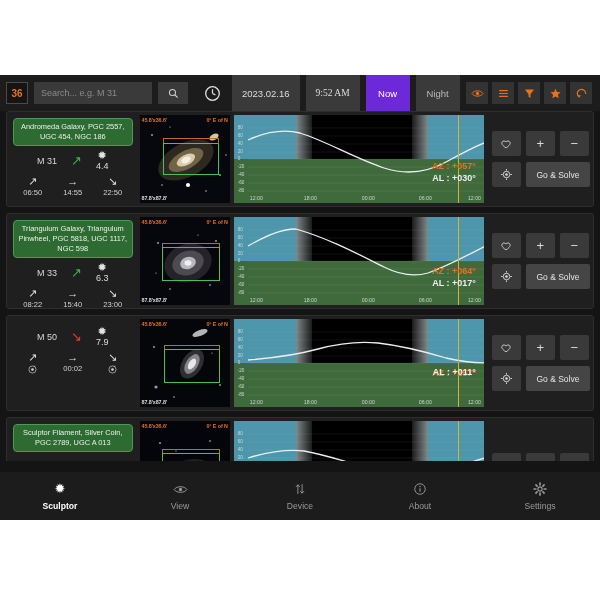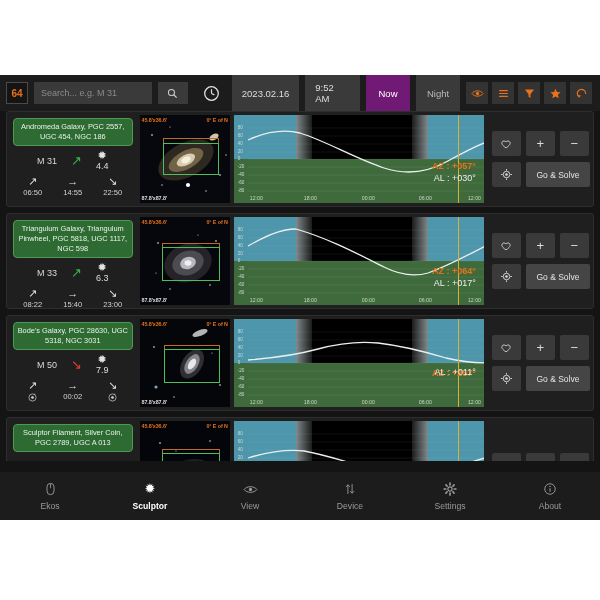--- a/index.html
+++ b/index.html
@@ -55,22 +55,22 @@
   }
   .pill {
     height: 38px;
     background: #3a3a3a;
     color: #dedede;
     font-size: 9.5px;
     display: flex; align-items: center; justify-content: center;
     padding: 0 10px;
   }
   .pill.date { min-width: 62px; }
-  .pill.time { min-width: 54px; }
-  .pill.now { background: #701a75; color: #fff; min-width: 44px; text-align: center; }
+  .pill.time { min-width: 54px; font-family: Liberation Serif, serif; }
+  .pill.now { background: #6d28d9; color: #fff; min-width: 44px; text-align: center; }
   .pill.night { min-width: 44px; color: #b9b9b9; }
   .orange-btns { margin-left: auto; display: flex; gap: 4px; padding-right: 2px; }
   .ob {
     width: 22px; height: 22px;
     background: #333;
     display: flex; align-items: center; justify-content: center;
     color: #e8711a;
   }
 
   
@@ -135,21 +135,21 @@
   .chart { width: 255px; height: 88px; position: relative; background: #000; overflow: hidden; }
   .chart .night { position: absolute; top: 0; bottom: 0; background: #000; }
   .chart .day { position: absolute; top: 0; bottom: 0; background: #4e96ac; }
   .chart .twi { position: absolute; top: 0; bottom: 0; }
   .chart .ground { position: absolute; left: 0; right: 0; background: #3f6b3c; }
   .chart svg { position: absolute; left: 0; top: 0; }
   .ylab { position: absolute; color: #cfd9d4; font-size: 4.6px; left: 4px; }
   .xlab { position: absolute; color: #cbd6c9; font-size: 5.2px; bottom: 2px; }
   .nowline { position: absolute; top: 0; bottom: 0; width: 1px; background: #d8b235; }
   .az { position: absolute; right: 8px; color: #e8711a; font-size: 9px; font-weight: bold; }
-  .al { position: absolute; right: 8px; color: #ededed; font-size: 9px; font-weight: normal; }
+  .al { position: absolute; right: 8px; color: #ededed; font-size: 9px; font-weight: bold; }
 
   
   .actions { width: 104px; height: 88px; display: flex; flex-direction: column; justify-content: center; gap: 6px; padding-left: 4px; }
   .arow { display: flex; gap: 5px; }
   .abtn {
     width: 29px; height: 25px;
     background: #3a3a3a;
     display: flex; align-items: center; justify-content: center;
     color: #dcdcdc; font-size: 13px;
     border-radius: 2px;
@@ -174,21 +174,21 @@
   .navlabel { color: #9a9a9a; font-size: 8.6px; }
   .navitem.active .navicon, .navitem.active .navlabel { color: #ffffff; }
   .navitem.active .navlabel { font-weight: bold; }
 </style>
 </head>
 <body>
 
 <div id="app">
 
   <div class="topbar">
-    <div class="count-badge">64</div>
+    <div class="count-badge">36</div>
     <input class="search-box" value="" placeholder="Search... e.g. M 31" style="">
     <div class="icon-btn">
       <svg width="11" height="11" viewBox="0 0 16 16">
         <circle cx="6.5" cy="6.5" r="4.4" fill="none" stroke="#cfcfcf" stroke-width="1.5"></circle>
         <line x1="9.8" y1="9.8" x2="14" y2="14" stroke="#cfcfcf" stroke-width="1.7"></line>
       </svg>
     </div>
     <div class="clock-wrap">
       <svg width="17" height="17" viewBox="0 0 20 20">
         <circle cx="10" cy="10" r="8" fill="none" stroke="#e2e2e2" stroke-width="1.5"></circle>
@@ -467,21 +467,20 @@
                 </g>
             </svg>
           </div>
           <div class="gsbtn">Go &amp; Solve</div>
         </div>
       </div>
     </div>
 
     <div class="row">
       <div class="info">
-        <div class="name-chip">Bode's Galaxy, PGC 28630, UGC 5318, NGC 3031</div>
         <div class="idrow">
           <span class="mid">M 50</span>
           <span class="trend down">↘</span>
           <span class="mag-wrap">
             <span class="mag-icon">✹</span>
             <span class="mag-val">7.9</span>
           </span>
         </div>
         <div class="timerow">
           <span class="tcell">
@@ -650,29 +649,20 @@
           </div>
           <div class="abtn">+</div>
           <div class="abtn">−</div>
         </div>
       </div>
     </div>
 
   </div>
 
   <div class="bottomnav">
-    <div class="navitem">
-      <span class="navicon">
-        <svg width="13" height="14" viewBox="0 0 16 20">
-          <rect x="3" y="2" width="10" height="16" rx="5" fill="none" stroke="#9a9a9a" stroke-width="1.3"></rect>
-          <line x1="8" y1="2.5" x2="8" y2="9" stroke="#9a9a9a" stroke-width="1.2"></line>
-        </svg>
-      </span>
-      <span class="navlabel">Ekos</span>
-    </div>
     <div class="navitem active">
       <span class="navicon">✹</span>
       <span class="navlabel">Sculptor</span>
     </div>
     <div class="navitem">
       <span class="navicon">
         <svg width="15" height="13" viewBox="0 0 20 16">
           <path d="M1.5 8 C5 3, 15 3, 18.5 8 C15 13, 5 13, 1.5 8 Z" fill="none" stroke="#9a9a9a" stroke-width="1.3"></path>
           <circle cx="10" cy="8" r="2.2" fill="#9a9a9a"></circle>
         </svg>
@@ -680,44 +670,44 @@
       <span class="navlabel">View</span>
     </div>
     <div class="navitem">
       <span class="navicon">
         <svg width="14" height="14" viewBox="0 0 20 20">
           <path d="M7 17 V4 M7 4 L4.2 7 M7 4 L9.8 7" stroke="#9a9a9a" stroke-width="1.3" fill="none"></path>
           <path d="M13 3 V16 M13 16 L10.2 13 M13 16 L15.8 13" stroke="#9a9a9a" stroke-width="1.3" fill="none"></path>
         </svg>
       </span>
       <span class="navlabel">Device</span>
+    </div>
+    <div class="navitem">
+      <span class="navicon">
+        <svg width="14" height="14" viewBox="0 0 20 20">
+          <circle cx="10" cy="10" r="7.5" fill="none" stroke="#9a9a9a" stroke-width="1.3"></circle>
+          <line x1="10" y1="9" x2="10" y2="14" stroke="#9a9a9a" stroke-width="1.5"></line>
+          <circle cx="10" cy="6.4" r="0.95" fill="#9a9a9a"></circle>
+        </svg>
+      </span>
+      <span class="navlabel">About</span>
     </div>
     <div class="navitem">
       <span class="navicon">
         <svg width="14" height="14" viewBox="0 0 20 20">
           <circle cx="10" cy="10" r="3" fill="none" stroke="#9a9a9a" stroke-width="1.6"></circle>
           <g stroke="#9a9a9a" stroke-width="2.4" stroke-linecap="round">
             <line x1="10" y1="1.6" x2="10" y2="4"></line>
               <line x1="10" y1="16" x2="10" y2="18.4"></line>
             <line x1="1.6" y1="10" x2="4" y2="10"></line>
               <line x1="16" y1="10" x2="18.4" y2="10"></line>
             <line x1="4.2" y1="4.2" x2="5.8" y2="5.8"></line>
               <line x1="14.2" y1="14.2" x2="15.8" y2="15.8"></line>
             <line x1="15.8" y1="4.2" x2="14.2" y2="5.8"></line>
               <line x1="5.8" y1="14.2" x2="4.2" y2="15.8"></line>
           </g>
         </svg>
       </span>
       <span class="navlabel">Settings</span>
     </div>
-    <div class="navitem">
-      <span class="navicon">
-        <svg width="14" height="14" viewBox="0 0 20 20">
-          <circle cx="10" cy="10" r="7.5" fill="none" stroke="#9a9a9a" stroke-width="1.3"></circle>
-          <line x1="10" y1="9" x2="10" y2="14" stroke="#9a9a9a" stroke-width="1.5"></line>
-          <circle cx="10" cy="6.4" r="0.95" fill="#9a9a9a"></circle>
-        </svg>
-      </span>
-      <span class="navlabel">About</span>
-    </div>
   </div>
 
 </div>
 
 </body></html>

